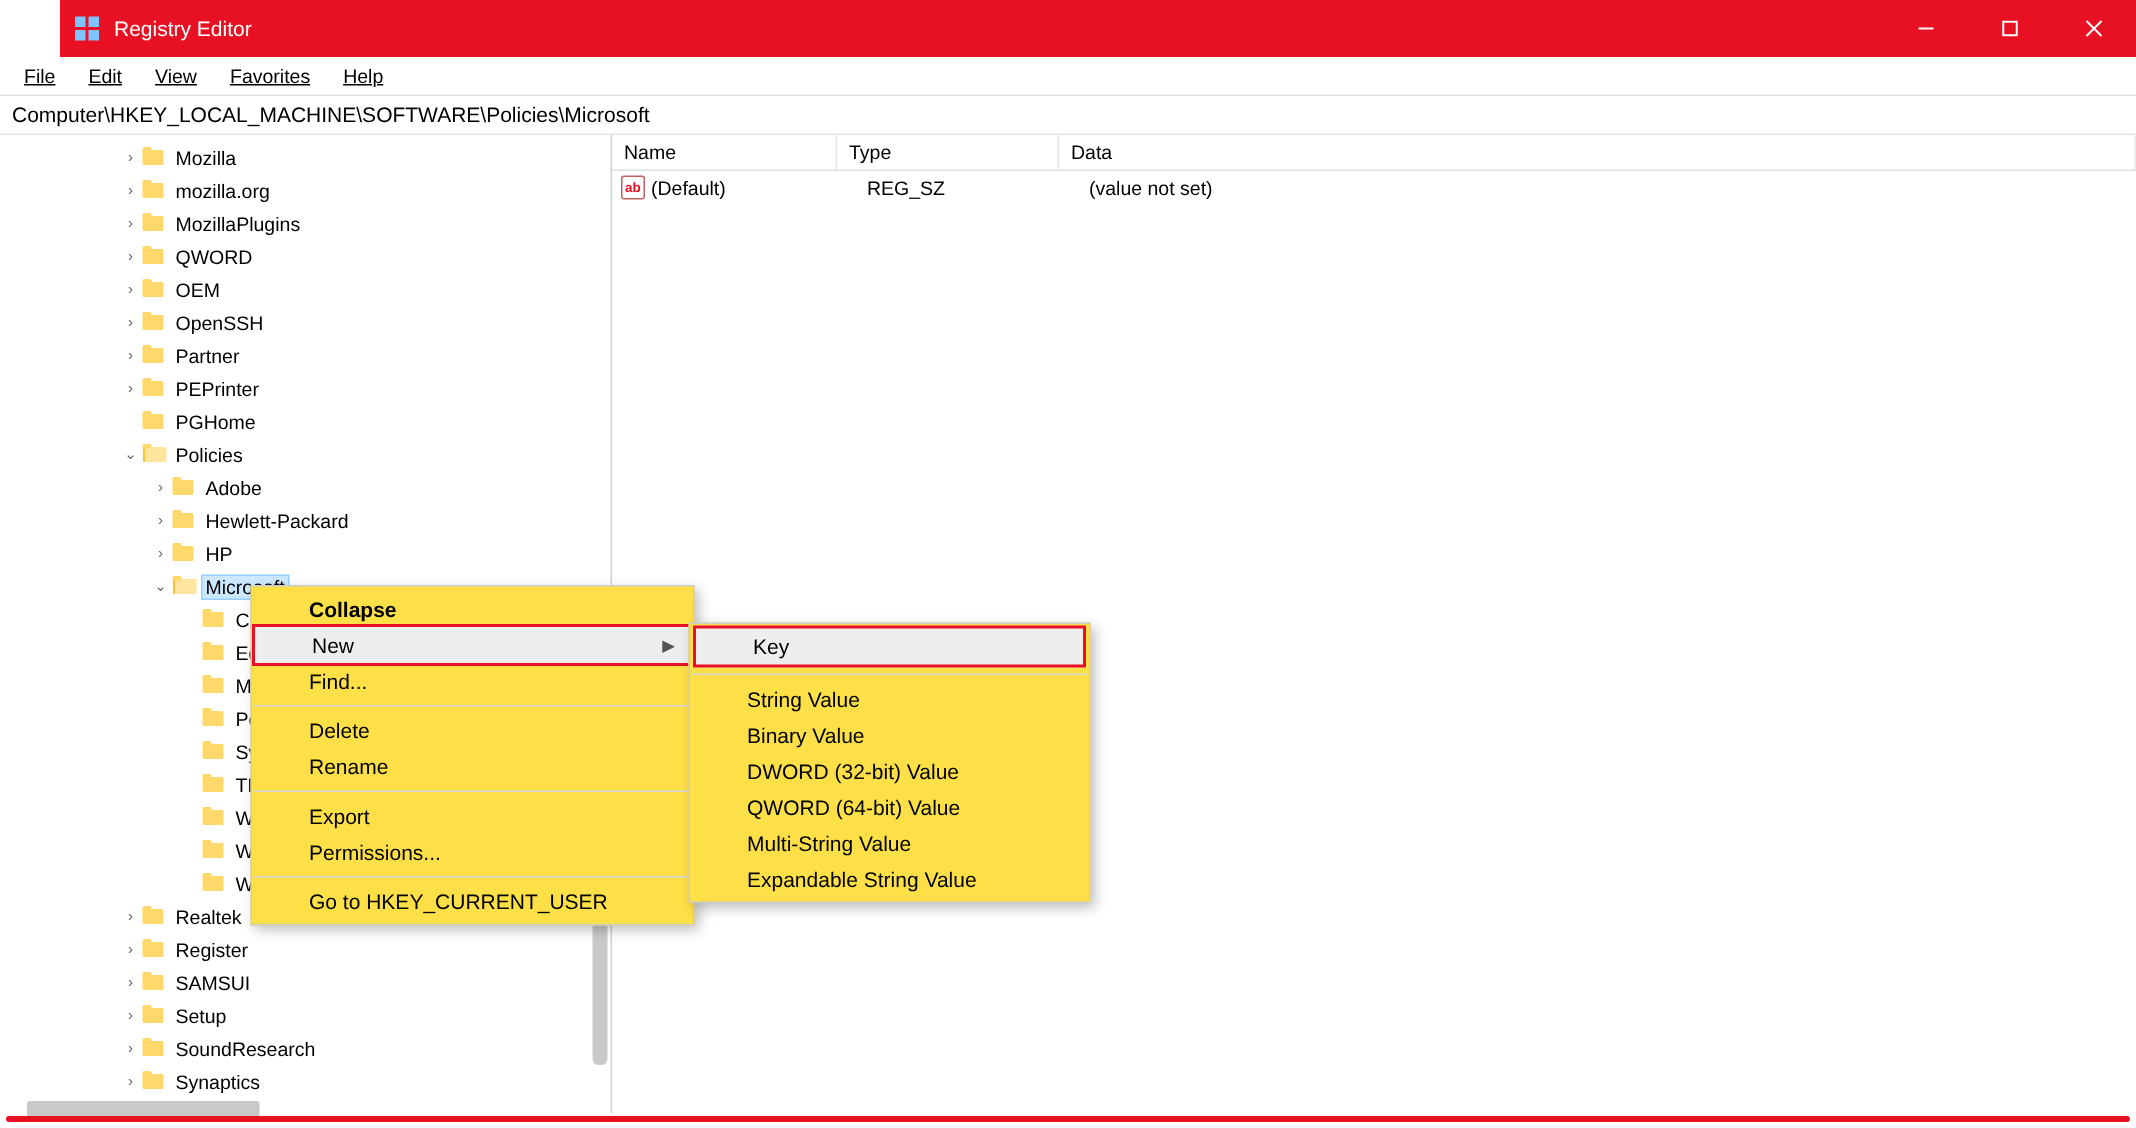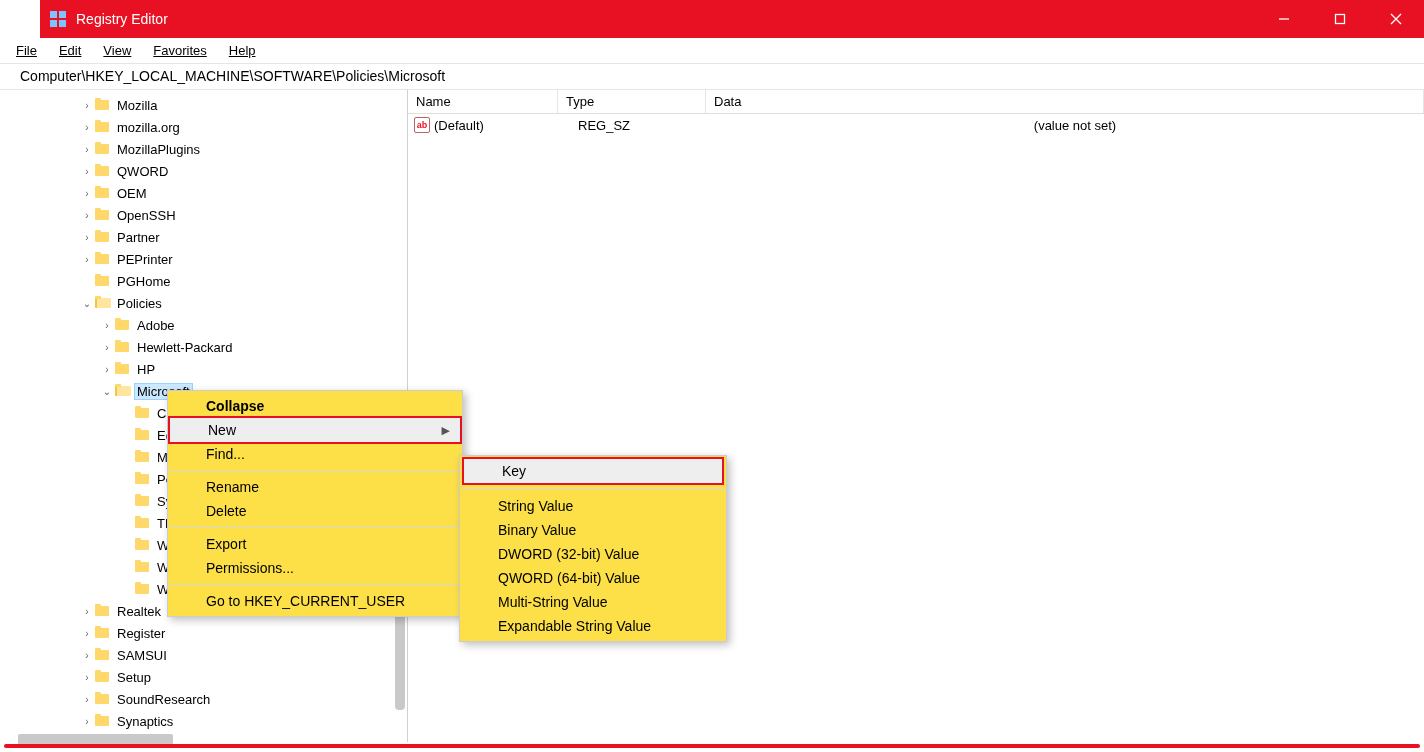--- a/index.html
+++ b/index.html
@@ -44,21 +44,21 @@
   align-items: center;
   padding: 0 6px;
   gap: 2px;
 }
 .menubar .mitem { padding: 3px 10px; cursor: default; }
 .menubar .ul { text-decoration: underline; }
 
 
 .addressbar {
   height: 26px;
-  padding: 4px 20px;
+  padding: 4px 8px;
   font-size: 14px;
   border-bottom: 1px solid #e5e5e5;
 }
 
 
 .main { display: flex; height: 652px; }
 .treepane {
   width: 408px;
   border-right: 1px solid #d0d0d0;
   position: relative;
@@ -115,37 +115,37 @@
   display:flex; align-items:center; height:22px; padding-left:6px;
 }
 .val-icon {
   width:16px;height:16px; margin-right:4px;
   border:1px solid #c06060; background:#fff;
   display:inline-flex; align-items:center; justify-content:center;
   font-size:9px; color:#e81123; font-weight:bold; border-radius:2px;
 }
 .cell.name { width:144px; }
 .cell.type { width:148px; }
-.cell.data { flex:1;text-align:center; }
+.cell.data { flex:1; }
 
 
 .ctx {
   position:absolute;
   background:#fde047;
   border:1px solid #ccc;
   box-shadow:3px 3px 8px rgba(0,0,0,0.25);
   padding:3px 0;
   font-size:14px;
 }
 .ctx-item { padding:4px 28px 4px 38px; position:relative; cursor:default; }
 .ctx-item.bold { font-weight:bold; }
 .ctx-sep { height:1px; background:#d5d5d5; margin:4px 1px; }
 .ctx .arrow { position:absolute; right:10px; top:6px; font-size:11px; color:#555; }
 .ctx1 { left:167px; top:390px; width:296px; z-index:10; }
-.ctx2 { left:459px; top:415px; width:268px; z-index:11;margin-top:40px; }
+.ctx2 { left:459px; top:415px; width:268px; z-index:11; }
 
 .ctx1 .new-row {
   border:2px solid #e81123;
   margin:-2px 0;
   background:#eee;
 }
 .ctx2 .key-row {
   border:2px solid #e81123;
   margin:-2px 2px 0 2px;
   background:#eee;
@@ -383,22 +383,22 @@
 </div>
 
 <div class="ctx ctx1">
   <div class="ctx-item bold">Collapse</div>
   <div class="ctx-item new-row">
     <span>New</span>
     <span class="arrow">▶</span>
   </div>
   <div class="ctx-item">Find...</div>
   <div class="ctx-sep"></div>
+  <div class="ctx-item">Delete</div>
   <div class="ctx-item">Rename</div>
-  <div class="ctx-item">Delete</div>
   <div class="ctx-sep"></div>
   <div class="ctx-item">Export</div>
   <div class="ctx-item">Permissions...</div>
   <div class="ctx-sep"></div>
   <div class="ctx-item">Go to HKEY_CURRENT_USER</div>
 </div>
 
 <div class="ctx ctx2">
   <div class="ctx-item key-row">Key</div>
   <div class="ctx-sep"></div>

